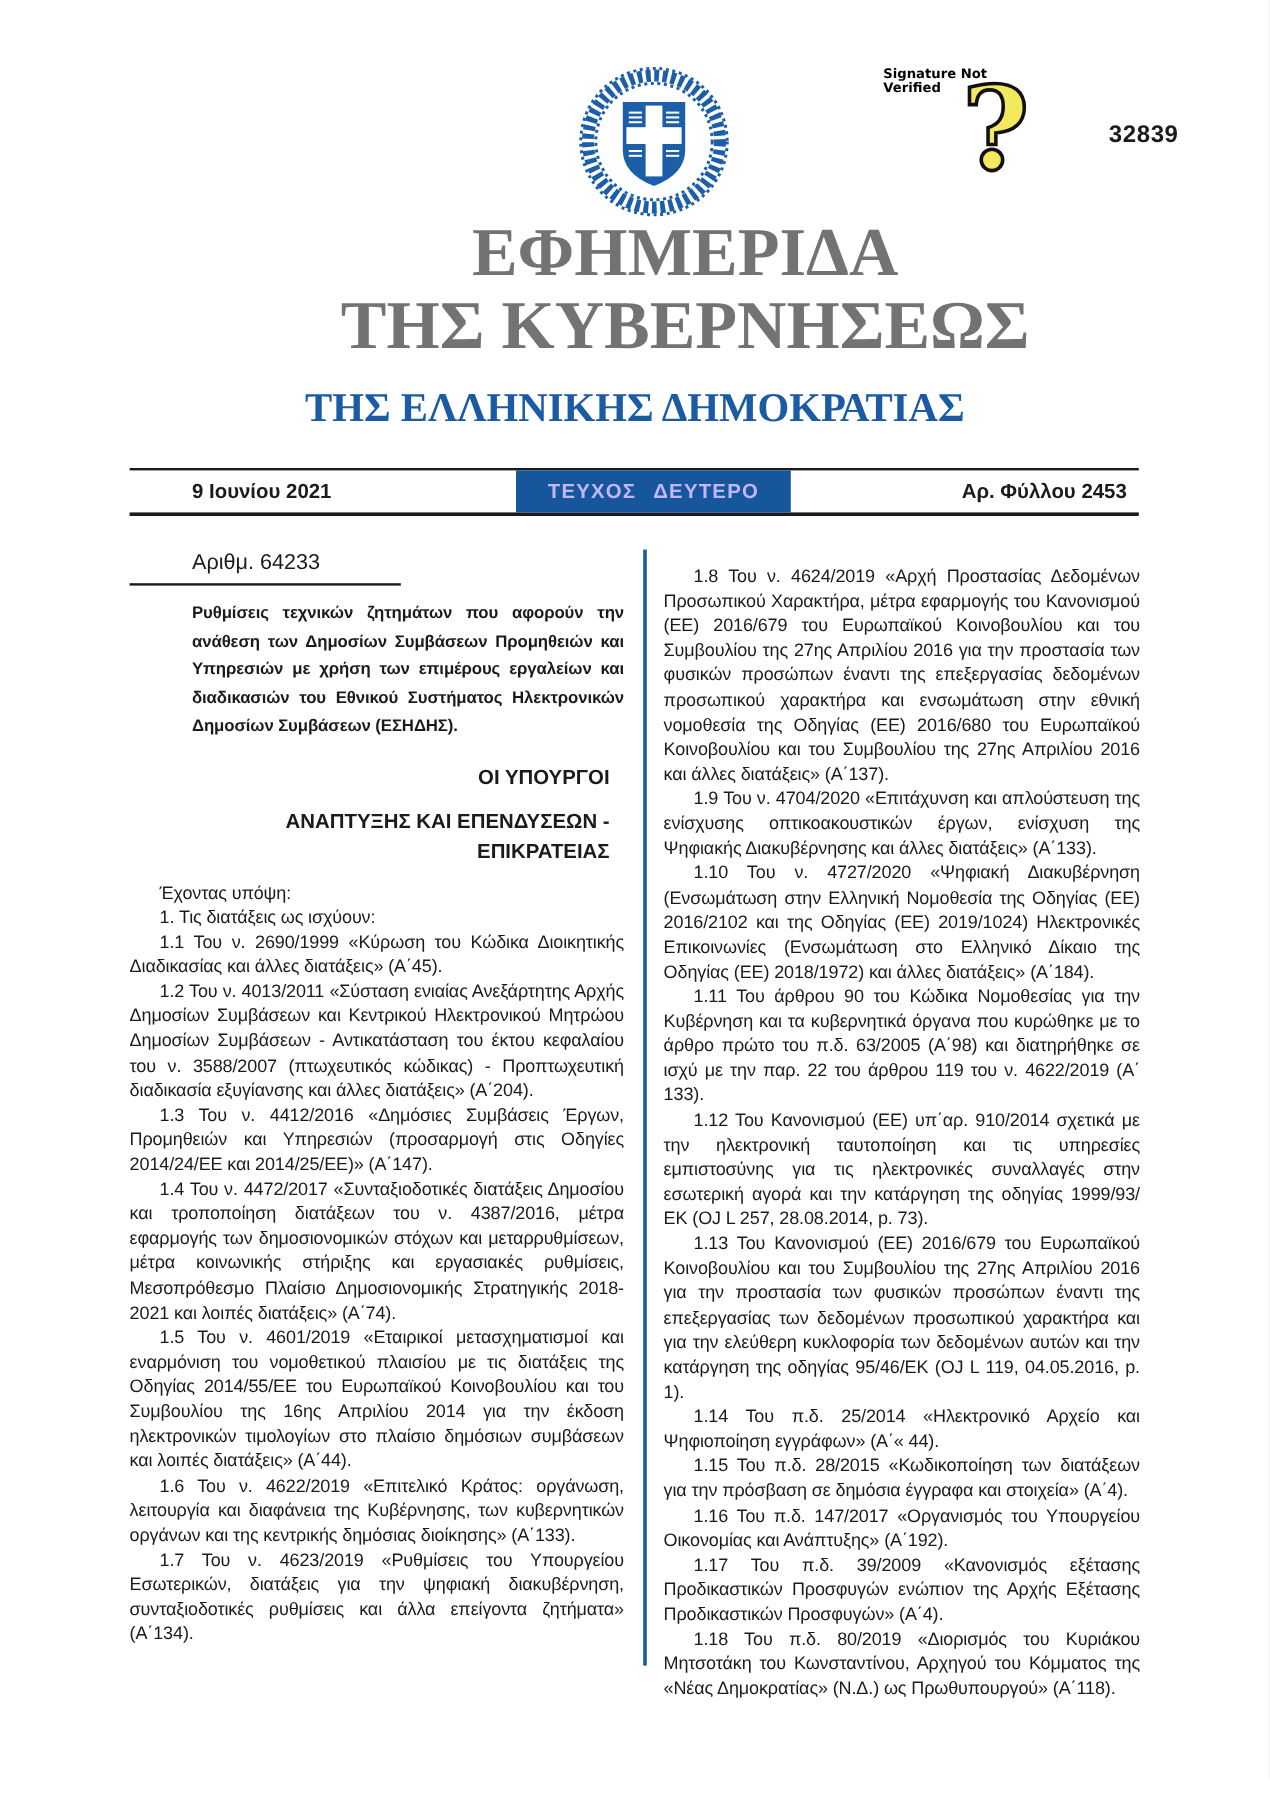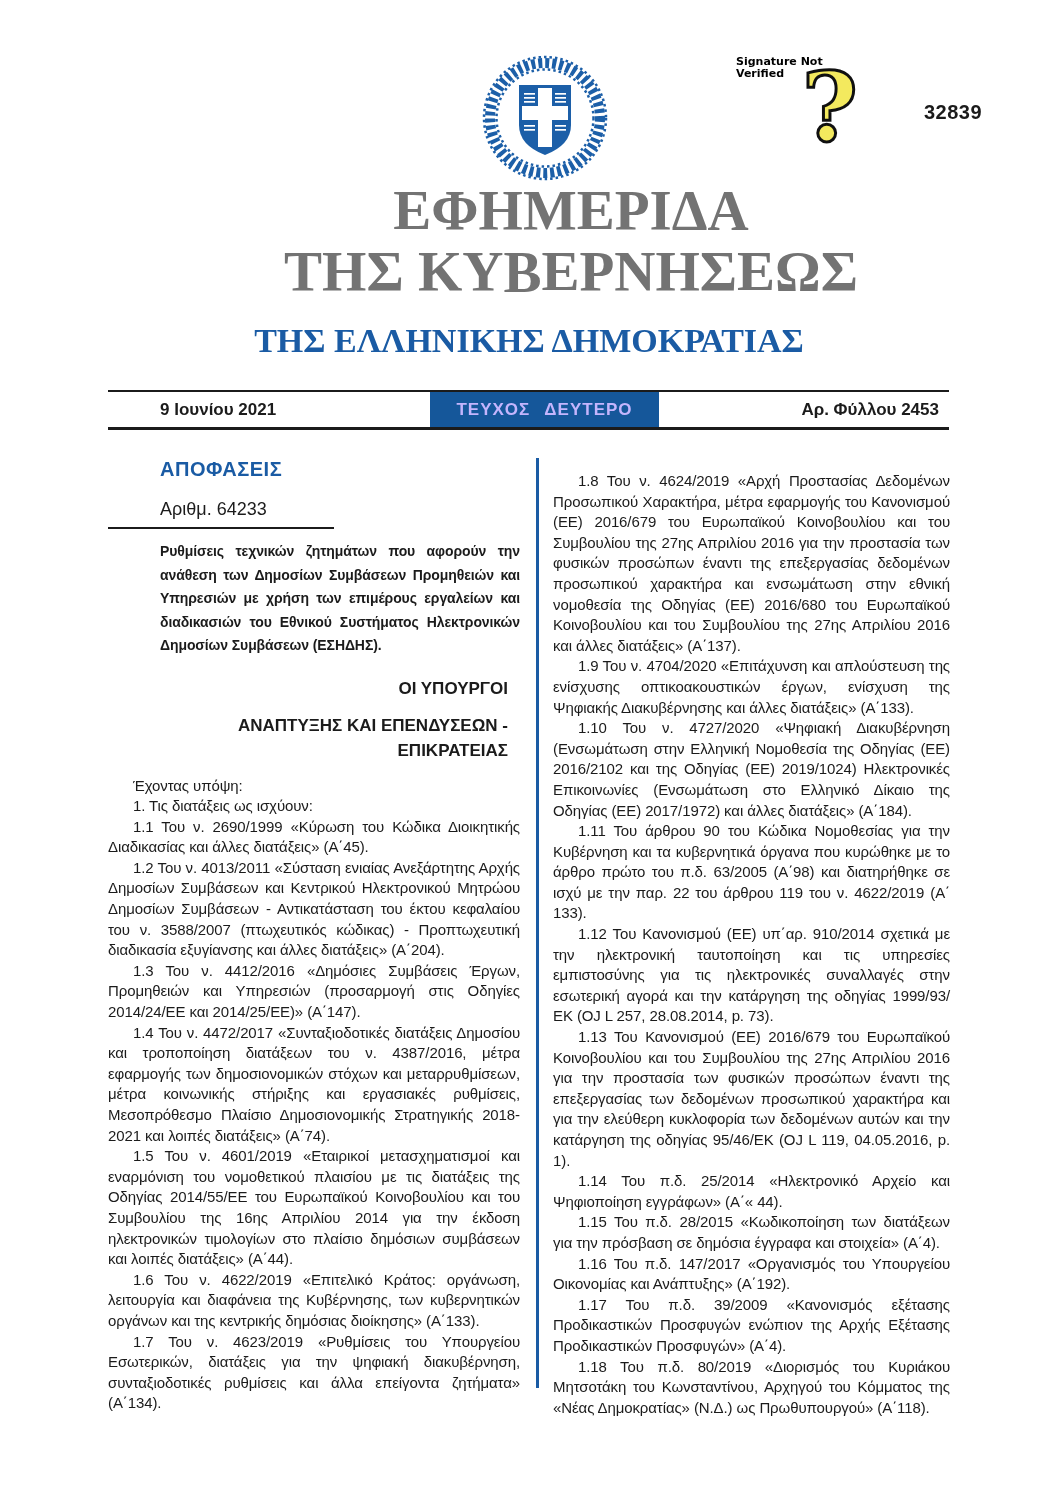--- a/index.html
+++ b/index.html
@@ -114,21 +114,20 @@
 
   <div class="issue-bar">
     <span class="issue-date">9 Ιουνίου 2021</span>
     <span class="issue-type">ΤΕΥΧΟΣ ΔΕΥΤΕΡΟ</span>
     <span class="issue-num">Αρ. Φύλλου 2453</span>
   </div>
 
   <div class="divider"></div>
 
   <div class="col-left">
-    <h2 class="section-heading">ΑΠΟΦΑΣΕΙΣ</h2>
     <div class="decision-no-wrap">Αριθμ. 64233</div>
     <div class="decision-title">Ρυθμίσεις τεχνικών ζητημάτων που αφορούν την ανάθεση των Δημοσίων Συμβάσεων Προμηθειών και Υπηρεσιών με χρήση των επιμέρους εργαλείων και διαδικασιών του Εθνικού Συστήματος Ηλεκτρονικών Δημοσίων Συμβάσεων (ΕΣΗΔΗΣ).</div>
     <div class="authors">
       <p>ΟΙ ΥΠΟΥΡΓΟΙ</p>
       <p>ΑΝΑΠΤΥΞΗΣ ΚΑΙ ΕΠΕΝΔΥΣΕΩΝ - ΕΠΙΚΡΑΤΕΙΑΣ</p>
     </div>
     <div class="paras">
         <p class="para">Έχοντας υπόψη:</p>
         <p class="para">1. Τις διατάξεις ως ισχύουν:</p>
         <p class="para">1.1 Του ν. 2690/1999 «Κύρωση του Κώδικα Διοικητικής Διαδικασίας και άλλες διατάξεις» (Α΄45).</p>
@@ -138,21 +137,21 @@
         <p class="para">1.5 Του ν. 4601/2019 «Εταιρικοί μετασχηματισμοί και εναρμόνιση του νομοθετικού πλαισίου με τις διατάξεις της Οδηγίας 2014/55/ΕΕ του Ευρωπαϊκού Κοινοβουλίου και του Συμβουλίου της 16ης Απριλίου 2014 για την έκδοση ηλεκτρονικών τιμολογίων στο πλαίσιο δημόσιων συμβάσεων και λοιπές διατάξεις» (Α΄44).</p>
         <p class="para">1.6 Του ν. 4622/2019 «Επιτελικό Κράτος: οργάνωση, λειτουργία και διαφάνεια της Κυβέρνησης, των κυβερνητικών οργάνων και της κεντρικής δημόσιας διοίκησης» (Α΄133).</p>
         <p class="para">1.7 Του ν. 4623/2019 «Ρυθμίσεις του Υπουργείου Εσωτερικών, διατάξεις για την ψηφιακή διακυβέρνηση, συνταξιοδοτικές ρυθμίσεις και άλλα επείγοντα ζητήματα» (Α΄134).</p>
       </div>
   </div>
 
   <div class="col-right">
     <div class="paras">
         <p class="para">1.8 Του ν. 4624/2019 «Αρχή Προστασίας Δεδομένων Προσωπικού Χαρακτήρα, μέτρα εφαρμογής του Κανονισμού (ΕΕ) 2016/679 του Ευρωπαϊκού Κοινοβουλίου και του Συμβουλίου της 27ης Απριλίου 2016 για την προστασία των φυσικών προσώπων έναντι της επεξεργασίας δεδομένων προσωπικού χαρακτήρα και ενσωμάτωση στην εθνική νομοθεσία της Οδηγίας (ΕΕ) 2016/680 του Ευρωπαϊκού Κοινοβουλίου και του Συμβουλίου της 27ης Απριλίου 2016 και άλλες διατάξεις» (Α΄137).</p>
         <p class="para">1.9 Του ν. 4704/2020 «Επιτάχυνση και απλούστευση της ενίσχυσης οπτικοακουστικών έργων, ενίσχυση της Ψηφιακής Διακυβέρνησης και άλλες διατάξεις» (Α΄133).</p>
-        <p class="para">1.10 Του ν. 4727/2020 «Ψηφιακή Διακυβέρνηση (Ενσωμάτωση στην Ελληνική Νομοθεσία της Οδηγίας (ΕΕ) 2016/2102 και της Οδηγίας (ΕΕ) 2019/1024) Ηλεκτρονικές Επικοινωνίες (Ενσωμάτωση στο Ελληνικό Δίκαιο της Οδηγίας (ΕΕ) 2017/1972) και άλλες διατάξεις» (Α΄184).</p>
+        <p class="para">1.10 Του ν. 4727/2020 «Ψηφιακή Διακυβέρνηση (Ενσωμάτωση στην Ελληνική Νομοθεσία της Οδηγίας (ΕΕ) 2016/2102 και της Οδηγίας (ΕΕ) 2019/1024) Ηλεκτρονικές Επικοινωνίες (Ενσωμάτωση στο Ελληνικό Δίκαιο της Οδηγίας (ΕΕ) 2018/1972) και άλλες διατάξεις» (Α΄184).</p>
         <p class="para">1.11 Του άρθρου 90 του Κώδικα Νομοθεσίας για την Κυβέρνηση και τα κυβερνητικά όργανα που κυρώθηκε με το άρθρο πρώτο του π.δ. 63/2005 (Α΄98) και διατηρήθηκε σε ισχύ με την παρ. 22 του άρθρου 119 του ν. 4622/2019 (Α΄ 133).</p>
         <p class="para">1.12 Του Κανονισμού (ΕΕ) υπ΄αρ. 910/2014 σχετικά με την ηλεκτρονική ταυτοποίηση και τις υπηρεσίες εμπιστοσύνης για τις ηλεκτρονικές συναλλαγές στην εσωτερική αγορά και την κατάργηση της οδηγίας 1999/93/ΕΚ (OJ L 257, 28.08.2014, p. 73).</p>
         <p class="para">1.13 Του Κανονισμού (ΕΕ) 2016/679 του Ευρωπαϊκού Κοινοβουλίου και του Συμβουλίου της 27ης Απριλίου 2016 για την προστασία των φυσικών προσώπων έναντι της επεξεργασίας των δεδομένων προσωπικού χαρακτήρα και για την ελεύθερη κυκλοφορία των δεδομένων αυτών και την κατάργηση της οδηγίας 95/46/ΕΚ (OJ L 119, 04.05.2016, p. 1).</p>
         <p class="para">1.14 Του π.δ. 25/2014 «Ηλεκτρονικό Αρχείο και Ψηφιοποίηση εγγράφων» (Α΄« 44).</p>
         <p class="para">1.15 Του π.δ. 28/2015 «Κωδικοποίηση των διατάξεων για την πρόσβαση σε δημόσια έγγραφα και στοιχεία» (Α΄4).</p>
         <p class="para">1.16 Του π.δ. 147/2017 «Οργανισμός του Υπουργείου Οικονομίας και Ανάπτυξης» (Α΄192).</p>
         <p class="para">1.17 Του π.δ. 39/2009 «Κανονισμός εξέτασης Προδικαστικών Προσφυγών ενώπιον της Αρχής Εξέτασης Προδικαστικών Προσφυγών» (Α΄4).</p>
         <p class="para">1.18 Του π.δ. 80/2019 «Διορισμός του Κυριάκου Μητσοτάκη του Κωνσταντίνου, Αρχηγού του Κόμματος της «Νέας Δημοκρατίας» (Ν.Δ.) ως Πρωθυπουργού» (Α΄118).</p>
       </div>
   </div>

